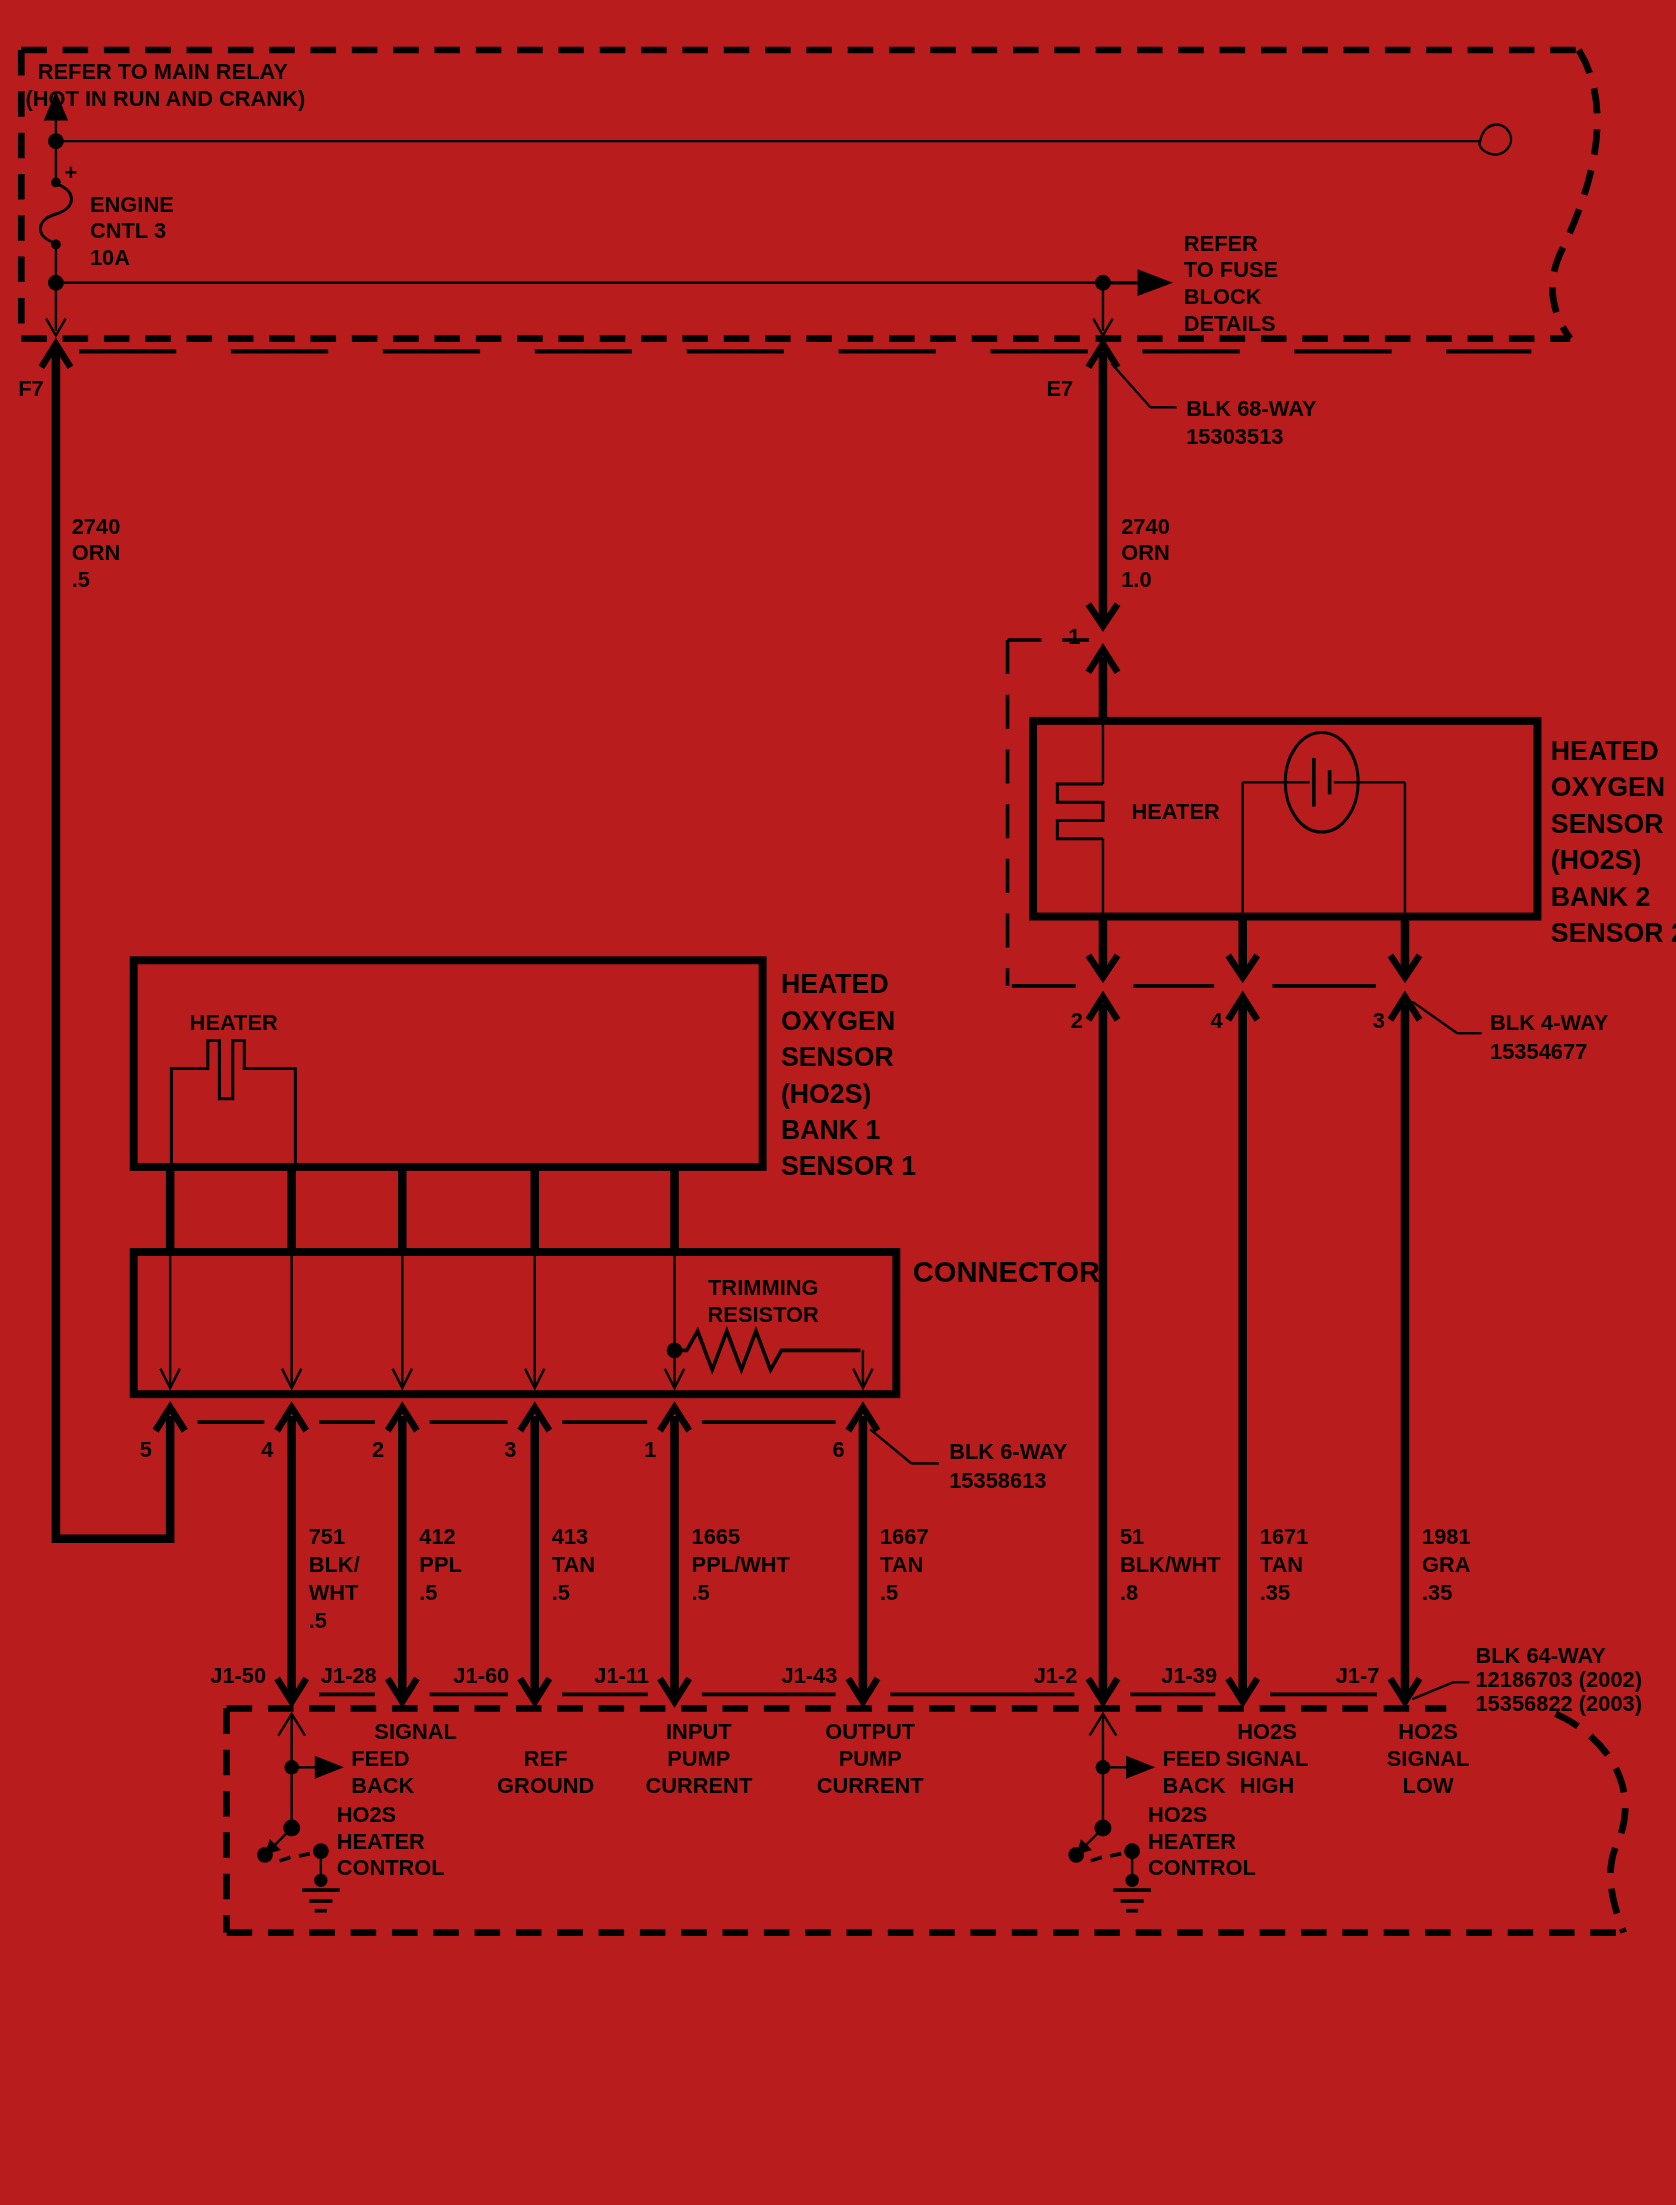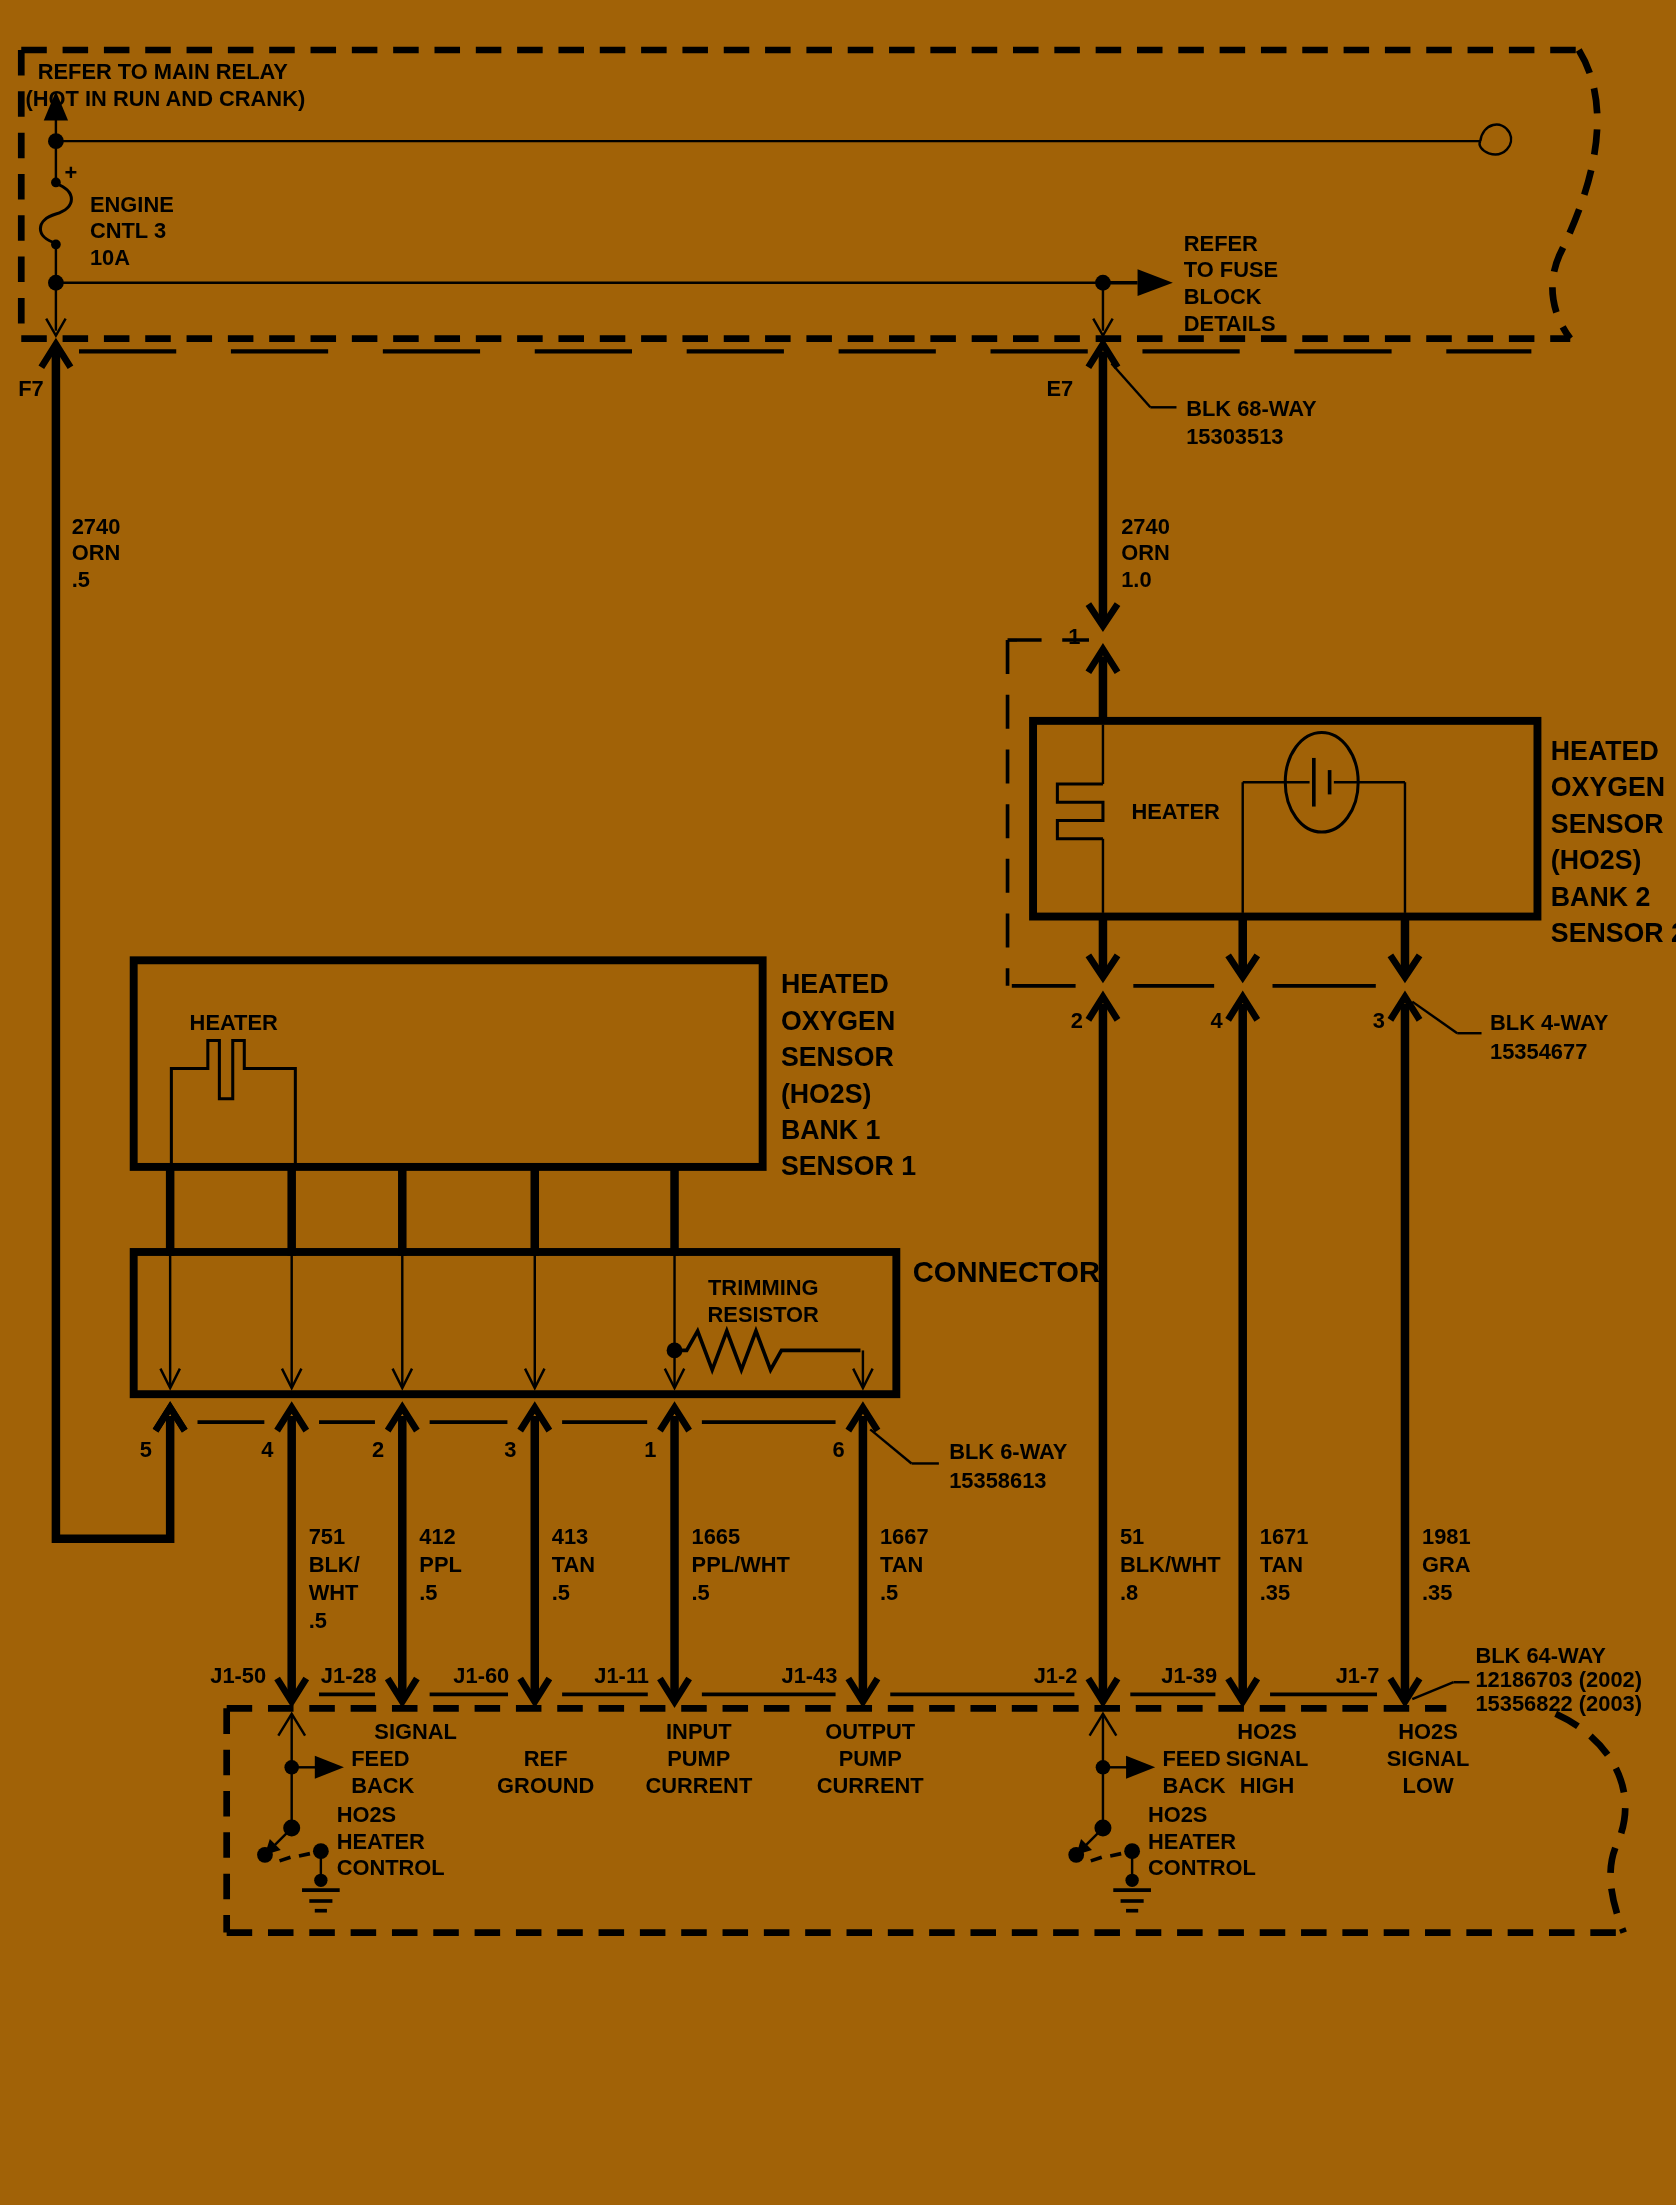--- a/index.html
+++ b/index.html
@@ -1,16 +1,16 @@
 <!DOCTYPE html>
 <html style="font-size:9.7px"><head>
 <meta charset="utf-8">
 <style>
   html,body{margin:0;padding:0;background:#ffffff;}
-  .page{position:relative;width:1676px;height:2205px;background:#a16207;overflow:hidden;}
+  .page{position:relative;width:1676px;height:2205px;background:#b91c1c;overflow:hidden;}
   svg{position:absolute;inset:0;}
   text{font-family:"Liberation Sans","DejaVu Sans",sans-serif;font-weight:bold;fill:#000;}
   .t36{font-size:36px;}
   .t44{font-size:44px;}
   .t48{font-size:48px;}
   .end{text-anchor:end;}
   .mid{text-anchor:middle;}
   .thin{stroke:#000;stroke-width:4;fill:none;}
   .med{stroke:#000;stroke-width:6;fill:none;}
   .sym{stroke:#000;stroke-width:5;fill:none;}

